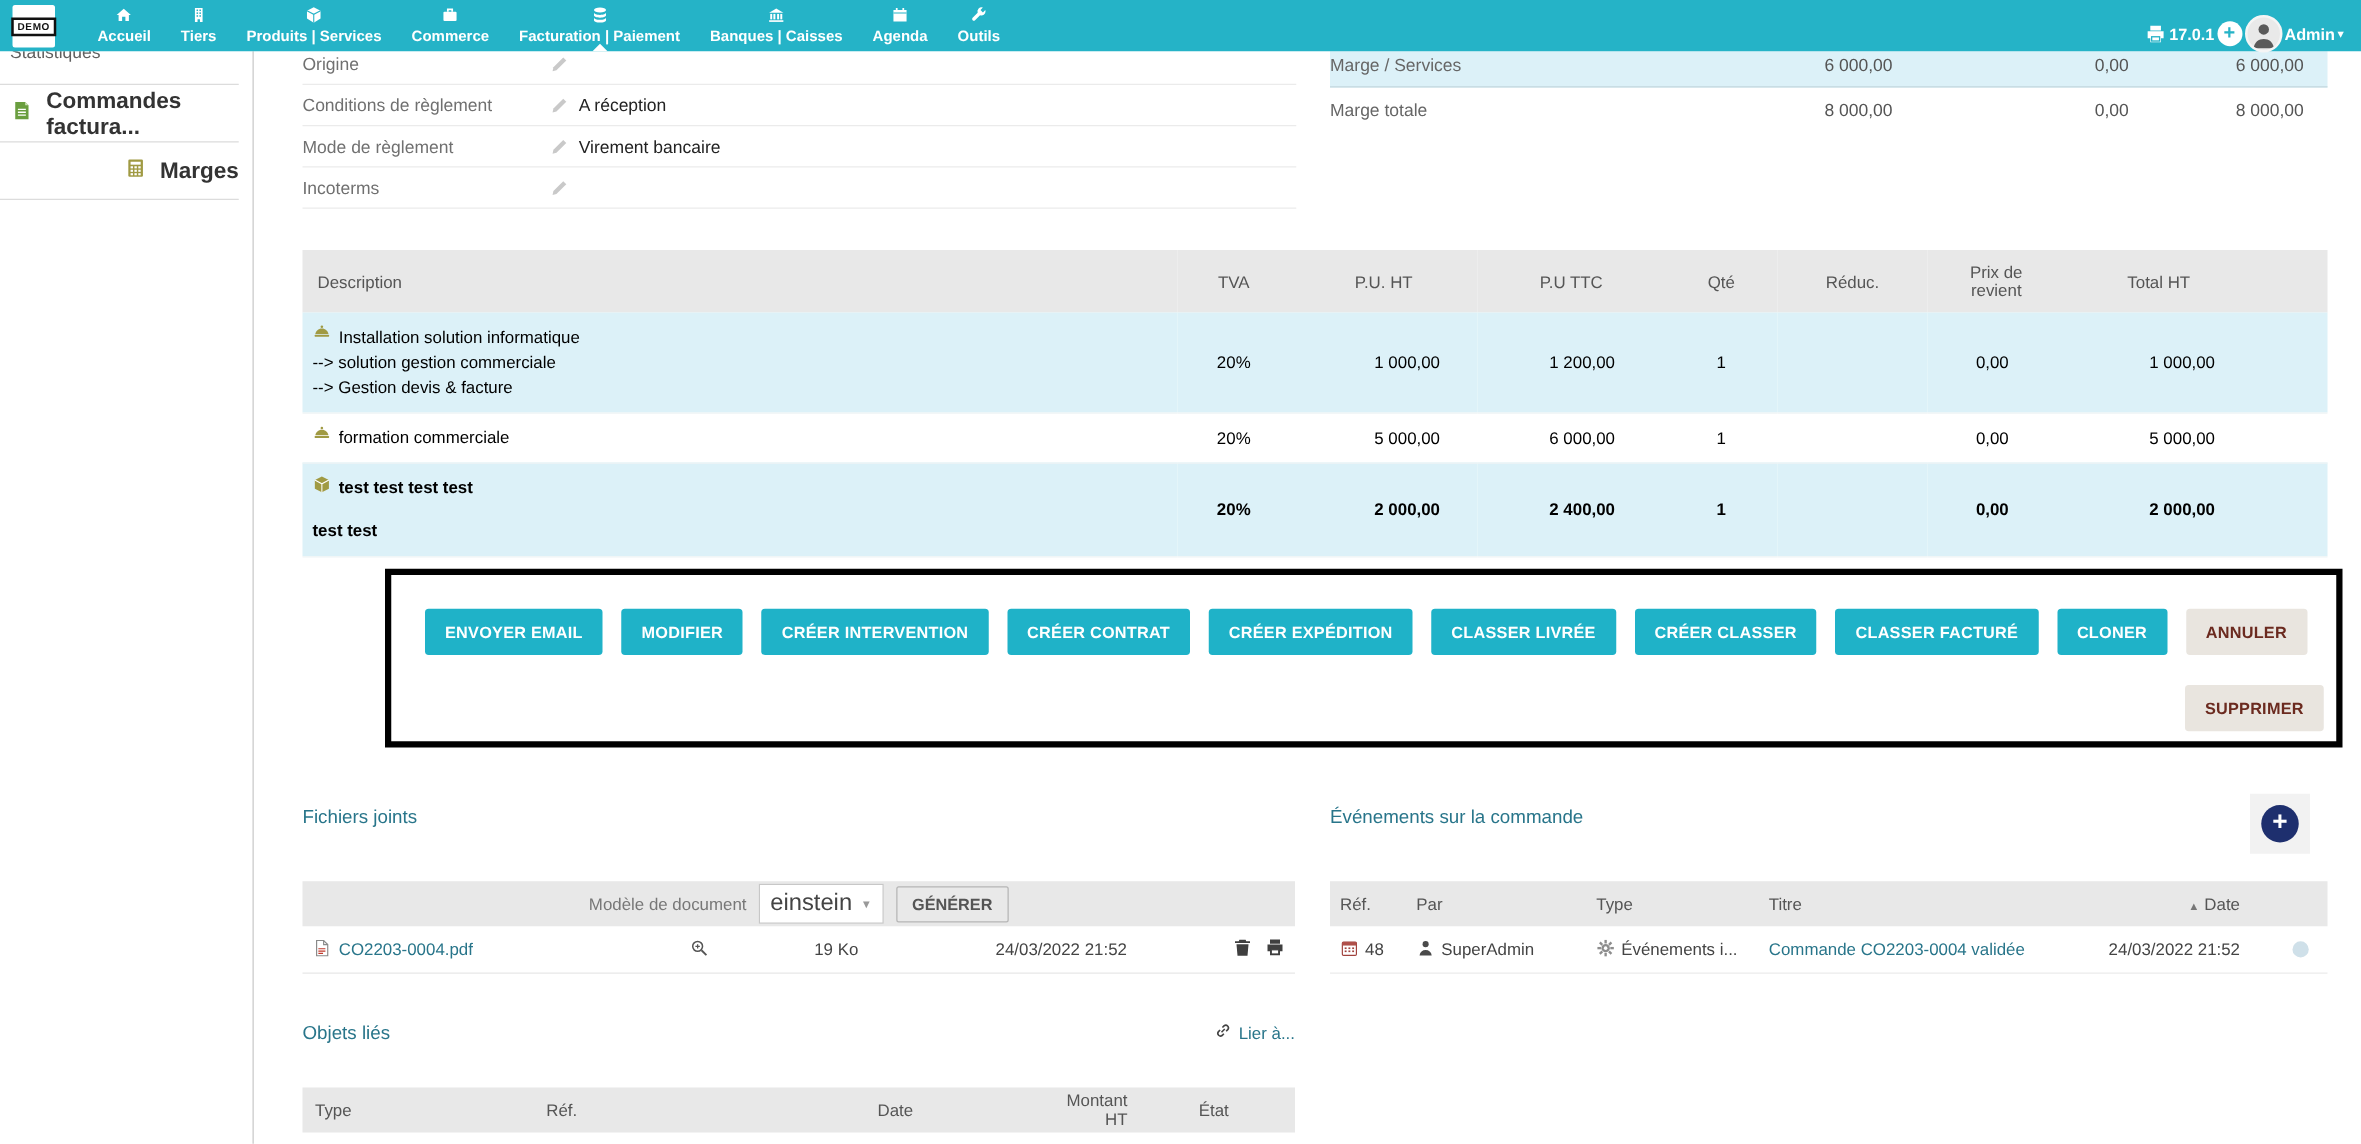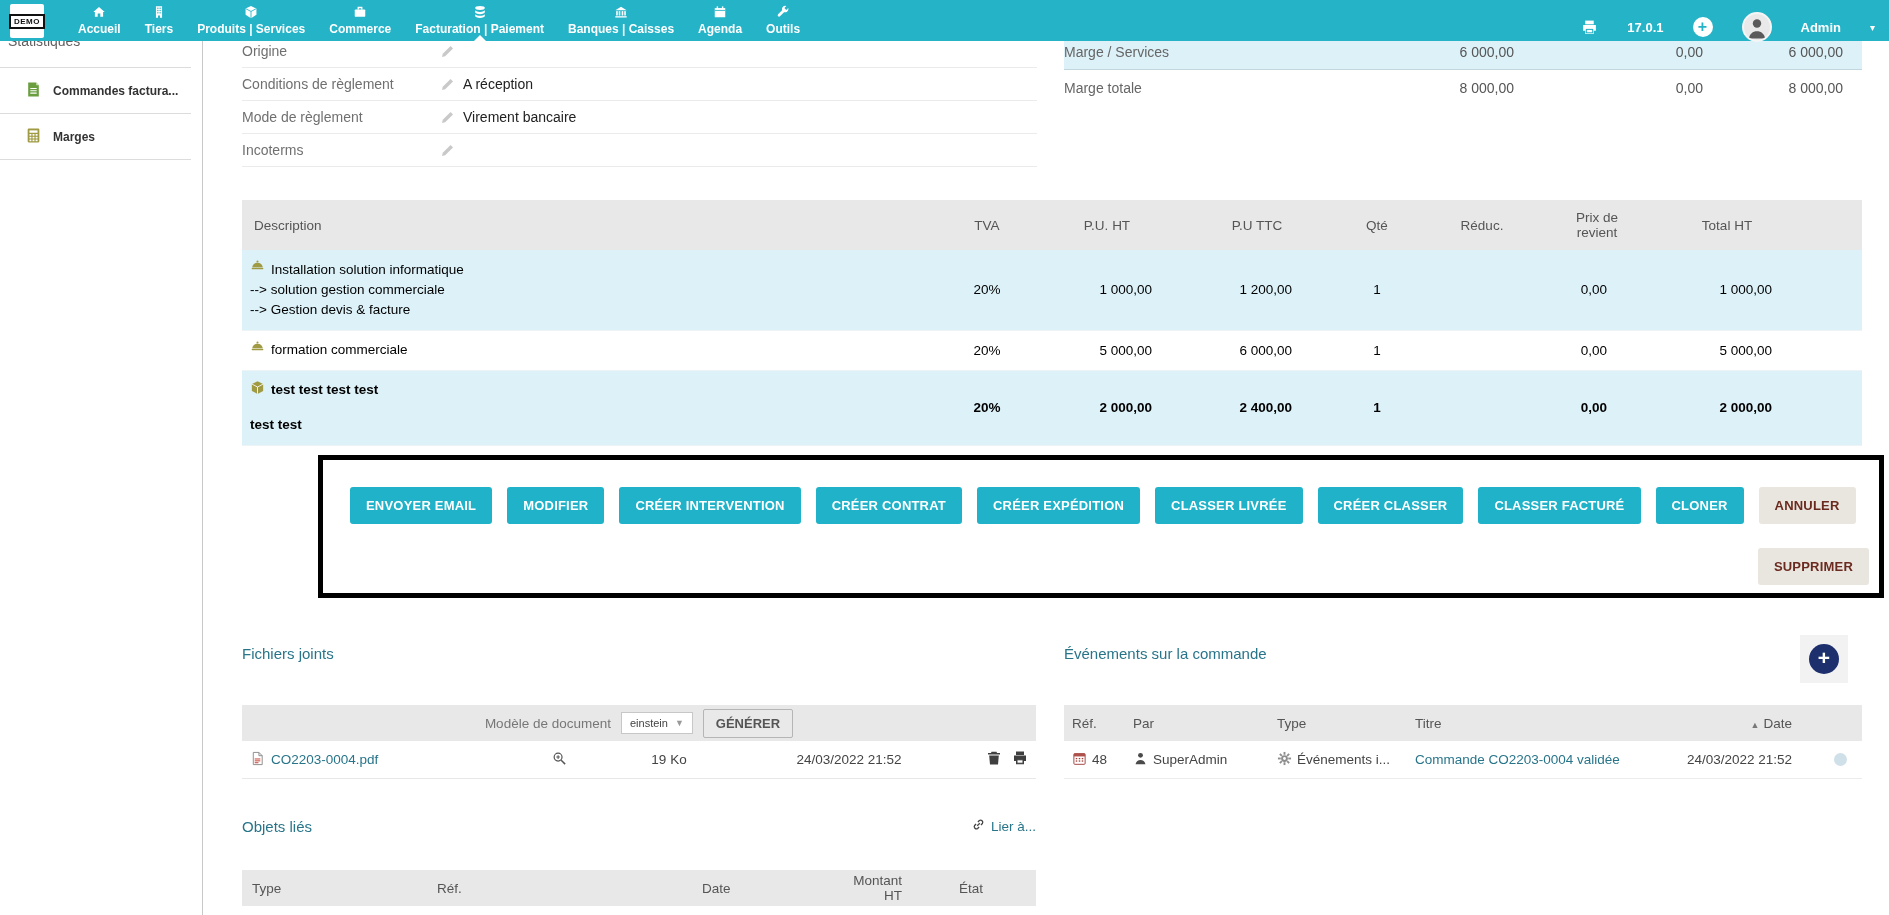--- a/index.html
+++ b/index.html
@@ -12,41 +12,41 @@
   .logo-box { width:34px; height:34px; background:#fff; border-radius:2px; margin:4px 0 0 10px;
     display:flex; align-items:center; justify-content:center; }
   .logo-inner { border:2px solid #111; padding:1px 3px; font-size:8px; font-weight:bold; color:#111; letter-spacing:.5px; }
   .nav-items { display:flex; margin-left:22px; }
   .nav-item { position:relative; display:flex; flex-direction:column; align-items:center; justify-content:center;
     gap:3px; padding:0 12px; color:#fff; cursor:pointer; }
   .nav-item svg { width:14px; height:14px; display:block; }
   .nav-label { font-size:12px; font-weight:bold; white-space:nowrap; }
   .nav-item.active::after { content:""; position:absolute; bottom:0; left:50%; margin-left:-6px;
     border-left:6px solid transparent; border-right:6px solid transparent; border-bottom:6px solid #fff; }
-  .nav-right { position:absolute; right:14px; top:0; height:54px; display:flex; align-items:center; gap:29px; }
+  .nav-right { position:absolute; right:14px; top:0; height:54px; display:flex; align-items:center; gap:2px; }
   .nav-version { color:#fff; font-size:13px; font-weight:bold; }
   .printer-white svg { width:17px; height:17px; display:block; }
   .plus-ring { width:20px; height:20px; border-radius:50%; background:#fff; color:#25b3c7;
     font-weight:bold; font-size:16px; line-height:19px; text-align:center; cursor:pointer; }
   .plus-ring::before { content:"+"; }
   .avatar { width:30px; height:30px; border-radius:50%; background:#e9e9e9; border:2px solid #f5f5f5;
     overflow:hidden; display:flex; align-items:flex-end; justify-content:center; cursor:pointer; }
   .avatar svg { width:24px; height:24px; }
   .admin-label { color:#fff; font-size:13px; font-weight:bold; cursor:pointer; }
   .chev-down { color:#fff; font-size:10px; }
   .chev-down::before { content:"▾"; }
 
   
   .sidebar { position:absolute; left:0; top:41px; width:203px; bottom:0; background:#fff;
     border-right:1px solid #c9c9c9; z-index:20; }
   .sb-section { height:13px; overflow:hidden; padding-left:8px; }
   .sb-section span { display:block; margin-top:-8px; font-size:14px; color:#5f5f5f; }
   .sb-gap { height:13px; }
-  .sb-item { height:46px; display:flex; align-items:center; gap:11px; padding-left:25px;
-    border-top:1px solid #dcdcdc; font-weight:bold; font-size:12px; color:#333; cursor:pointer; width:191px; }
+  .sb-item { height:46px; display:flex; align-items:center; gap:11px; padding-left:9px;
+    border-top:1px solid #dcdcdc; font-weight:bold; font-size:18px; color:#333; cursor:pointer; width:191px;justify-content:flex-end; }
   .sb-item svg { width:17px; height:17px; flex:none; }
   .sb-bottom { border-top:1px solid #dcdcdc; width:191px; }
 
   
   .main { position:absolute; left:203px; top:41px; right:0; bottom:0; overflow:hidden; background:#fff; }
 
   
   .fields { position:absolute; left:39px; top:-6px; width:795px; }
   .field-row { height:33px; display:flex; align-items:center; border-bottom:1px solid #ebebeb; }
   .field-label { width:198px; color:#707070; flex:none; }
@@ -78,39 +78,39 @@
   td.c-puttc { text-align:right; padding-right:40px; }
   td.c-cost { text-align:right; padding-right:45px; }
   td.c-total { text-align:right; padding-right:90px; }
   .desc-line { display:block; }
   .desc-first { display:flex; align-items:center; gap:6px; }
   .desc-first svg { width:15px; height:15px; flex:none; }
   .gap-line { margin-top:14px; }
   .r1 { height:80px; } .r2 { height:38px; } .r3 { height:75px;font-weight:bold; }
 
   
-  .annotation-box { position:absolute; left:115px; top:414px; width:1566px; height:143px;
+  .annotation-box { position:absolute; left:105px; top:414px; width:1566px; height:143px;
     border:5px solid #000; background:transparent; z-index:10; }
   .btn-row1 { display:flex; gap:15px; margin:27px 0 0 27px; }
   .btn-row2 { display:flex; justify-content:flex-end; margin:24px 10px 0 0; }
   .act-btn { height:37px; padding:0 16px; border:none; border-radius:3px; background:#1fb2c8; color:#fff;
     font-family:inherit; font-size:13px; font-weight:bold; letter-spacing:.2px; cursor:pointer; white-space:nowrap; }
   .act-btn.gray { background:#e9e5df; color:#6b2a1f; }
 
   
   .sec-title { color:#28758a; font-size:15px; }
   a.tlink, .tlink { color:#28758a; text-decoration:none; cursor:pointer; }
 
   
   .attach-title { position:absolute; left:39px; top:604px; }
   .attach-table { position:absolute; left:39px; top:664px; width:794px; }
   .attach-head { height:36px; background:#e8e8e8; display:flex; align-items:center; justify-content:center; gap:10px; }
   .model-label { color:#777; font-size:13.5px; }
   .select-box { display:flex; align-items:center; gap:7px; background:#fff; border:1px solid #c7c7c7;
-    padding:4px 8px; font-size:11px; color:#444; cursor:pointer; }
+    padding:4px 8px; font-size:19px; color:#444; cursor:pointer; }
   .select-box .sel-arrow { color:#999; font-size:9px; }
   .sel-arrow::before { content:"▼"; }
   .gen-btn { background:#e9e9e9; border:1px solid #b5b5b5; color:#555; font-family:inherit; font-weight:bold;
     font-size:13px; padding:6px 12px; border-radius:2px; cursor:pointer; }
   .file-row { height:38px; display:flex; align-items:center; border-bottom:1px solid #e8e8e8; font-size:13.5px; }
   .file-name { flex:1; display:flex; align-items:center; gap:6px; padding-left:8px; min-width:0; }
   .file-name svg { width:15px; height:15px; flex:none; }
   .file-zoom { width:70px; text-align:center; }
   .file-zoom svg { width:15px; height:15px; cursor:pointer; }
   .file-size { width:150px; text-align:center; color:#444; }

